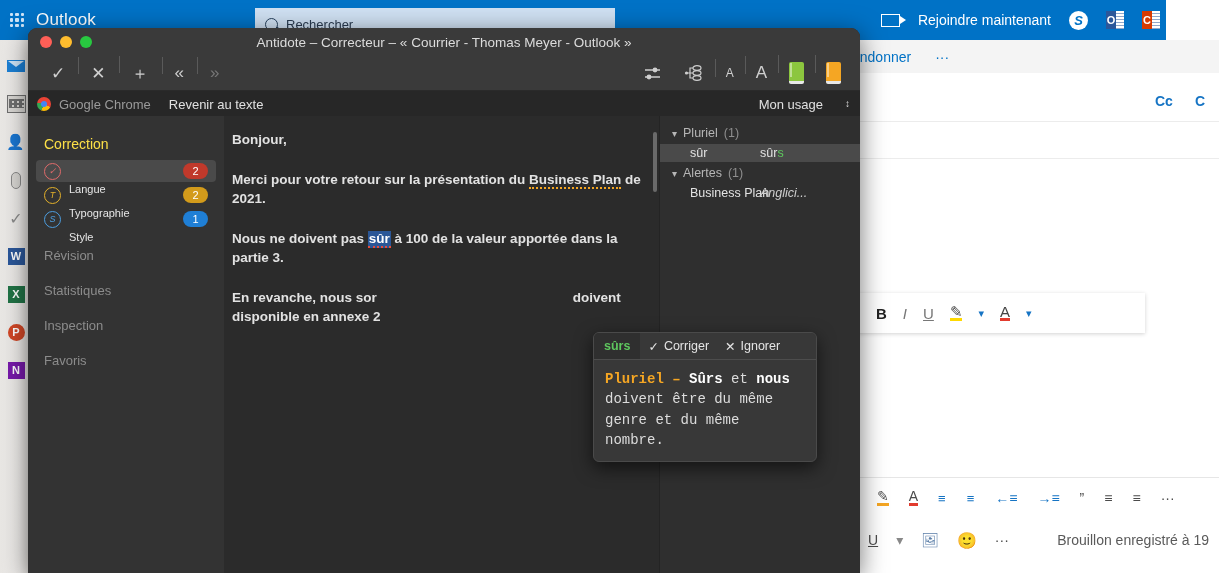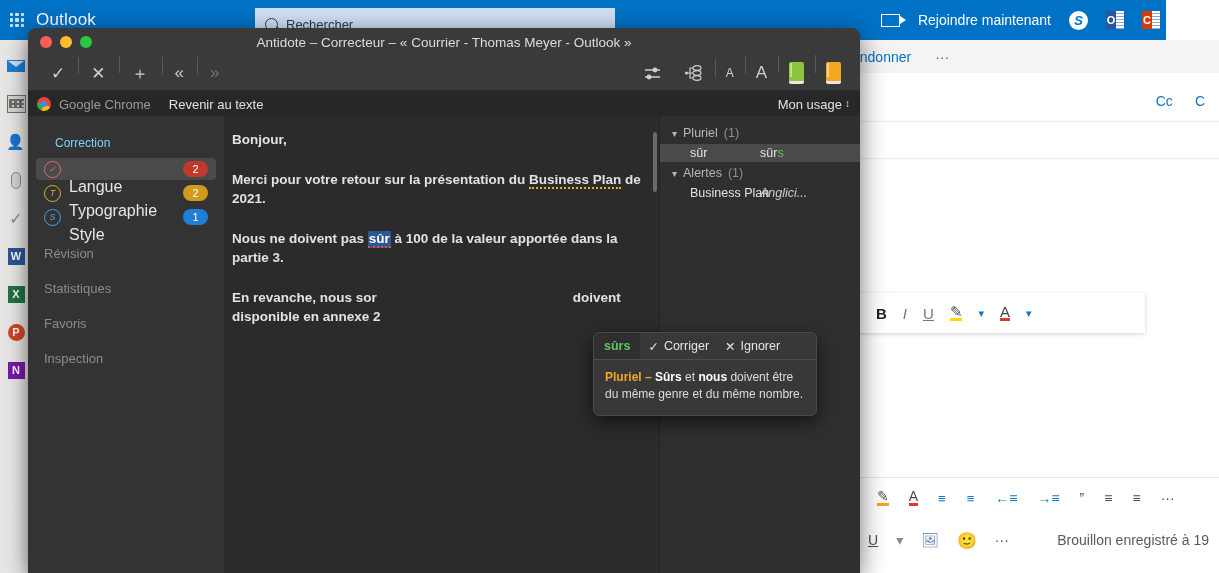--- a/index.html
+++ b/index.html
@@ -53,21 +53,21 @@
   .offico.x{background:#217346;}
   .offico.p{background:#d24726;border-radius:50%;}
   .offico.n{background:#7719aa;}
   
   #compose{position:absolute;left:32px;top:40px;right:0;bottom:0;background:#fff;}
   #compose-toolbar{position:absolute;left:0;top:0;right:0;height:33px;background:#f4f4f4;
     display:flex;align-items:center;color:#0072C6;font-size:14px;padding-left:820px;gap:24px;}
   .cmp-row{position:absolute;left:0;right:0;border-bottom:1px solid #ececec;height:36px;}
   #row-to{top:45px;}
   #row-cc{top:82px;}
-  #cc-links{position:absolute;right:14px;top:53px;color:#1674c4;font-size:14px;display:flex;gap:22px;}
+  #cc-links{position:absolute;right:14px;top:53px;color:#1674c4;font-size:14px;display:flex;gap:22px;font-weight:bold;}
   #format-toolbar{position:absolute;left:808px;top:253px;width:285px;height:40px;background:#fff;
     box-shadow:0 1px 4px rgba(0,0,0,.18);display:flex;align-items:center;gap:16px;padding:0 10px;font-size:15px;color:#4b4b4b;}
   #body-text{position:absolute;left:0;top:290px;right:0;color:#222;font-size:15px;line-height:36px;padding-left:8px;}
   #body-text div{white-space:nowrap;}
   #para-toolbar{position:absolute;left:790px;top:437px;right:0;height:40px;border-top:1px solid #e6e6e6;
     display:flex;align-items:center;gap:20px;padding-left:55px;color:#4b4b4b;font-size:14px;}
   #bottom-bar{position:absolute;left:790px;top:480px;right:0;height:40px;display:flex;align-items:center;gap:18px;padding-left:46px;color:#4b4b4b;font-size:14px;}
   #draft-status{position:absolute;right:10px;color:#5a5a5a;font-size:14px;white-space:nowrap;}
   .ul-list,.ol-list{display:inline-block;color:#1674c4;font-size:13px;letter-spacing:1px;}
   
@@ -92,31 +92,31 @@
   .book.green{background:#8cc63e;border-bottom:3px solid #e8e8e8;}
   .book.orange{background:#f5a623;border-bottom:3px solid #e8e8e8;}
   .book:after{content:"";position:absolute;left:1px;top:1px;bottom:4px;width:1.5px;background:rgba(255,255,255,.45);}
   #ant-appbar{height:26px;background:#272727;display:flex;align-items:center;position:relative;
     border-bottom:1px solid #1f1f1f;}
   .chrome-logo{width:14px;height:14px;border-radius:50%;margin-left:9px;
     background:conic-gradient(#ea4335 0 33%,#fbbc05 33% 56%,#34a853 56% 78%,#ea4335 78% 100%);position:relative;}
   .chrome-logo:after{content:"";position:absolute;inset:4px;background:#4285f4;border-radius:50%;}
   #chrome-name{color:#9a9a9a;font-size:13px;margin-left:8px;}
   #back-to-text{color:#e0e0e0;font-size:13px;margin-left:18px;}
-  #mon-usage{position:absolute;right:10px;color:#e0e0e0;font-size:13px;display:flex;align-items:center;gap:3px;}
+  #mon-usage{position:absolute;right:10px;color:#e0e0e0;font-size:13px;display:flex;align-items:center;gap:22px;}
   #ant-body{position:absolute;left:0;top:88px;right:0;bottom:0;display:flex;}
   #ant-sidebar{width:196px;background:#333333;padding-top:14px;}
-  .sb-head{color:#7dd3fc;font-size:12px;padding:6px 0 6px 16px;margin-left:11px;}
+  .sb-head{color:#fde047;font-size:14px;padding:6px 0 6px 16px;}
   .sb-item{height:22px;margin:2px 8px;display:flex;align-items:center;padding-left:8px;border-radius:4px;position:relative;}
   .sb-item.active{background:#4a4a4a;}
   .sb-badge{position:absolute;right:8px;min-width:17px;height:16px;border-radius:8px;color:#fff;
     font-size:11px;display:flex;align-items:center;justify-content:center;padding:0 4px;}
   .circ{width:15px;height:15px;border-radius:50%;border:1.4px solid;display:flex;align-items:center;
     justify-content:center;font-size:9px;font-style:italic;margin-right:8px;}
-  .sb-label{color:#e6e6e6;font-size:16px;margin-top:35px;}
+  .sb-label{color:#e6e6e6;font-size:11px;margin-top:35px;}
   .sb-section{color:#8c8c8c;font-size:13px;padding:16px 0 4px 16px;}
   #ant-text{flex:1;background:#2b2b2b;padding:14px 18px 0 8px;position:relative;min-width:0;}
   #ant-text p{color:#e2e2e2;font-size:13.5px;margin:0 0 20px 0;line-height:1.45;font-weight:bold;}
   .anglicism{border-bottom:2px dotted #f5a623;}
   .errword{background:#2b5797;color:#fff;border-bottom:2px dotted #e74c3c;padding:0 1px;}
   #ant-right{width:200px;background:#2f2f2f;padding-top:6px;border-left:1px solid #242424;}
   .grp-head{color:#b6b6b6;font-size:12.5px;padding:4px 0 4px 12px;display:flex;align-items:center;gap:6px;}
   .grp-head .cnt{color:#8e8e8e;}
   .err-row{height:18px;display:flex;align-items:center;padding-left:30px;font-size:12.5px;color:#e2e2e2;}
   .err-row.sel{background:#4a4a4a;}
@@ -124,21 +124,21 @@
   .err-row span.fix{color:#e2e2e2;}
   .err-row span.fix em{color:#5ec75e;font-style:normal;}
   .err-row .cat{color:#cfcfcf;font-style:italic;}
   
   #popup{position:absolute;left:369px;top:216px;width:222px;background:#383838;border-radius:6px;
     box-shadow:0 6px 18px rgba(0,0,0,.6);border:1px solid #4a4a4a;overflow:hidden;}
   #popup-head{height:26px;display:flex;align-items:center;background:#383838;border-bottom:1px solid #4d4d4d;}
   #popup-sugg{background:#2f2f2f;color:#5ec75e;font-size:12.5px;font-weight:bold;height:26px;
     display:flex;align-items:center;padding:0 10px;}
   .popup-act{color:#e4e4e4;font-size:12.5px;display:flex;align-items:center;gap:5px;padding:0 8px;}
-  #popup-body{padding:9px 11px 11px 11px;color:#dcdcdc;font-size:12px;line-height:1.45;}
+  #popup-body{padding:9px 11px 11px 11px;color:#dcdcdc;font-size:14px;line-height:1.45;font-family:Liberation Mono, monospace;}
   #popup-body .lbl{color:#f5a623;font-weight:bold;}
   #popup-body b{color:#fff;}
   .scrollbar{position:absolute;right:2px;top:16px;width:4px;height:60px;background:#6a6a6a;border-radius:2px;}
 </style>
 </head>
 <body>
 
 <div id="outlook-root">
 
   <div id="outlook-header">
@@ -340,22 +340,22 @@
       </div>
 
       <div class="sb-item">
         <span class="circ" style="border-color:#4d9ee0;color:#4d9ee0">S</span>
         <span class="sb-label">Style</span>
         <span class="sb-badge" style="background:#1f7fd6">1</span>
       </div>
 
       <div class="sb-section">Révision</div>
       <div class="sb-section">Statistiques</div>
+      <div class="sb-section">Inspection</div>
       <div class="sb-section">Favoris</div>
-      <div class="sb-section">Inspection</div>
     </div>
 
     <div id="ant-text">
       <div class="scrollbar"></div>
 
       <p><span>Bonjour,</span></p>
 
       <p>
         <span>Merci pour votre retour sur la présentation du </span><span class="anglicism">Business Plan</span><span> de 2021.</span>
       </p>

